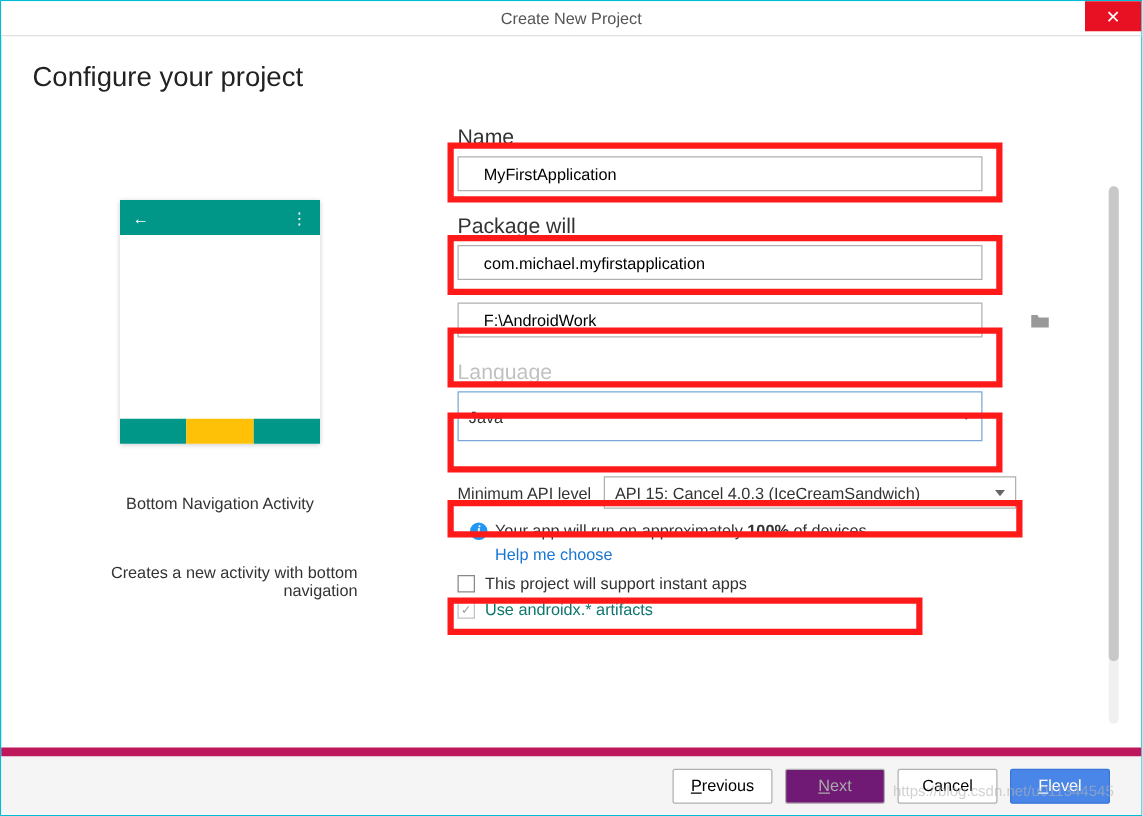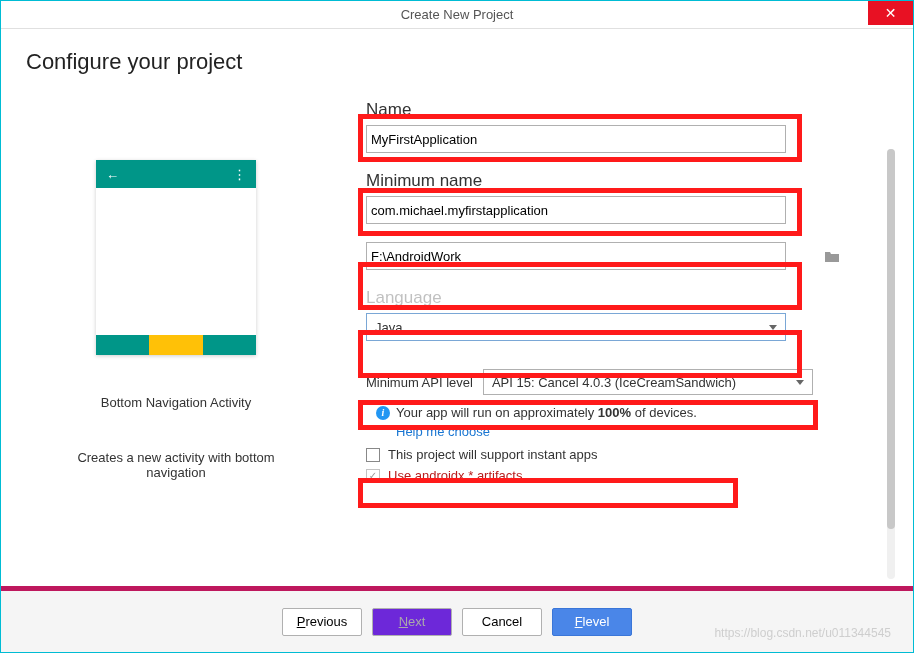--- a/index.html
+++ b/index.html
@@ -93,55 +93,55 @@
     .nav-seg.teal { background: #009688; }
     .nav-seg.yellow { background: #ffc107; }
     .preview-label {
       margin-top: 40px;
       font-size: 13px;
       text-align: center;
     }
     .preview-desc {
       margin-top: 40px;
       font-size: 13px;
-      text-align: center;
+      text-align: right;
       width: 220px;
       color: #333;
     }
     .right-col {
       flex: 1;
       padding-right: 40px;
       position: relative;
     }
     .field-group { margin-bottom: 8px; position: relative; }
     .field-label {
       display: block;
       font-size: 17px;
       margin-bottom: 5px;
       color: #333;
     }
     .text-input {
       width: 420px;
       height: 28px;
       border: 1px solid #b0b0b0;
-      padding: 4px 4px;
+      padding: 4px 20px;
       font-size: 13px;
       background: #fff;
     }
     .text-input.wfolder { padding-right: 30px; }
     .folder-icon {
       position: absolute;
       right: 8px;
       bottom: 7px;
       width: 16px; height: 13px;
       color: #888;
     }
     .select-input {
       width: 420px;
-      height: 28px;
+      height: 40px;
       border: 1px solid #7aa7d6;
       padding: 4px 8px;
       font-size: 13px;
       background: #fff;
       display: flex;
       align-items: center;
       justify-content: space-between;
     }
     .api-row {
       display: flex;
@@ -200,21 +200,21 @@
     .cb {
       width: 14px; height: 14px;
       border: 1px solid #888;
       background: #fff;
       display: inline-flex;
       align-items: center;
       justify-content: center;
       font-size: 10px;
     }
     .cb.disabled { opacity: 0.5; }
-    .disabled-text { color: #b91c1c; }
+    .disabled-text { color: #0f766e; }
     .highlight {
       border: 5px solid #ff1a1a;
       position: absolute;
       pointer-events: none;
     }
     .scrollbar-track {
       position: absolute;
       right: 18px;
       top: 120px;
       width: 8px;
@@ -224,26 +224,26 @@
     }
     .scrollbar-thumb {
       width: 8px;
       height: 380px;
       background: #c8c8c8;
       border-radius: 4px;
     }
     .footer {
       position: absolute;
       bottom: 0; left: 0; right: 0;
-      height: 66px;
-      border-top: 5px solid #be185d;
+      height: 54px;
+      border-top: 7px solid #be185d;
       background: #f5f5f5;
       display: flex;
       align-items: center;
-      justify-content: center;
+      justify-content: flex-end;
       gap: 10px;
       padding: 0 25px;
     }
     .btn {
       min-width: 80px;
       height: 28px;
       border: 1px solid #b0b0b0;
       background: #fff;
       font-size: 13px;
       display: flex;
@@ -251,21 +251,21 @@
       justify-content: center;
       border-radius: 2px;
     }
     .btn.primary {
       background: #4a86e8;
       color: #fff;
       border: 1px solid #3a76d8;
     }
     .btn.disabled {
       color: #aaa;
-      background: #6d28d9;
+      background: #701a75;
     }
     .underline-char { text-decoration: underline; }
     .dropdown-arrow {
       width: 0; height: 0;
       border-left: 4px solid transparent;
       border-right: 4px solid transparent;
       border-top: 5px solid #666;
     }
     .watermark {
       position: absolute;
@@ -311,21 +311,21 @@
       </div>
 
       <div class="right-col">
 
         <div class="field-group">
           <label class="field-label">Name</label>
           <input class="text-input" value="MyFirstApplication" style="">
         </div>
 
         <div class="field-group" style="margin-top:18px">
-          <label class="field-label">Minimum name</label>
+          <label class="field-label">Package will</label>
           <input class="text-input" value="com.michael.myfirstapplication" style="">
         </div>
 
         <div class="field-group" style="margin-top:18px;position:relative">
           <input class="text-input wfolder" value="F:\AndroidWork" style="">
           <svg class="folder-icon" viewBox="0 0 16 13">
               <path fill="#999" d="M1 2h5l1 2h8v8H1z"></path>
             </svg>
         </div>
 

